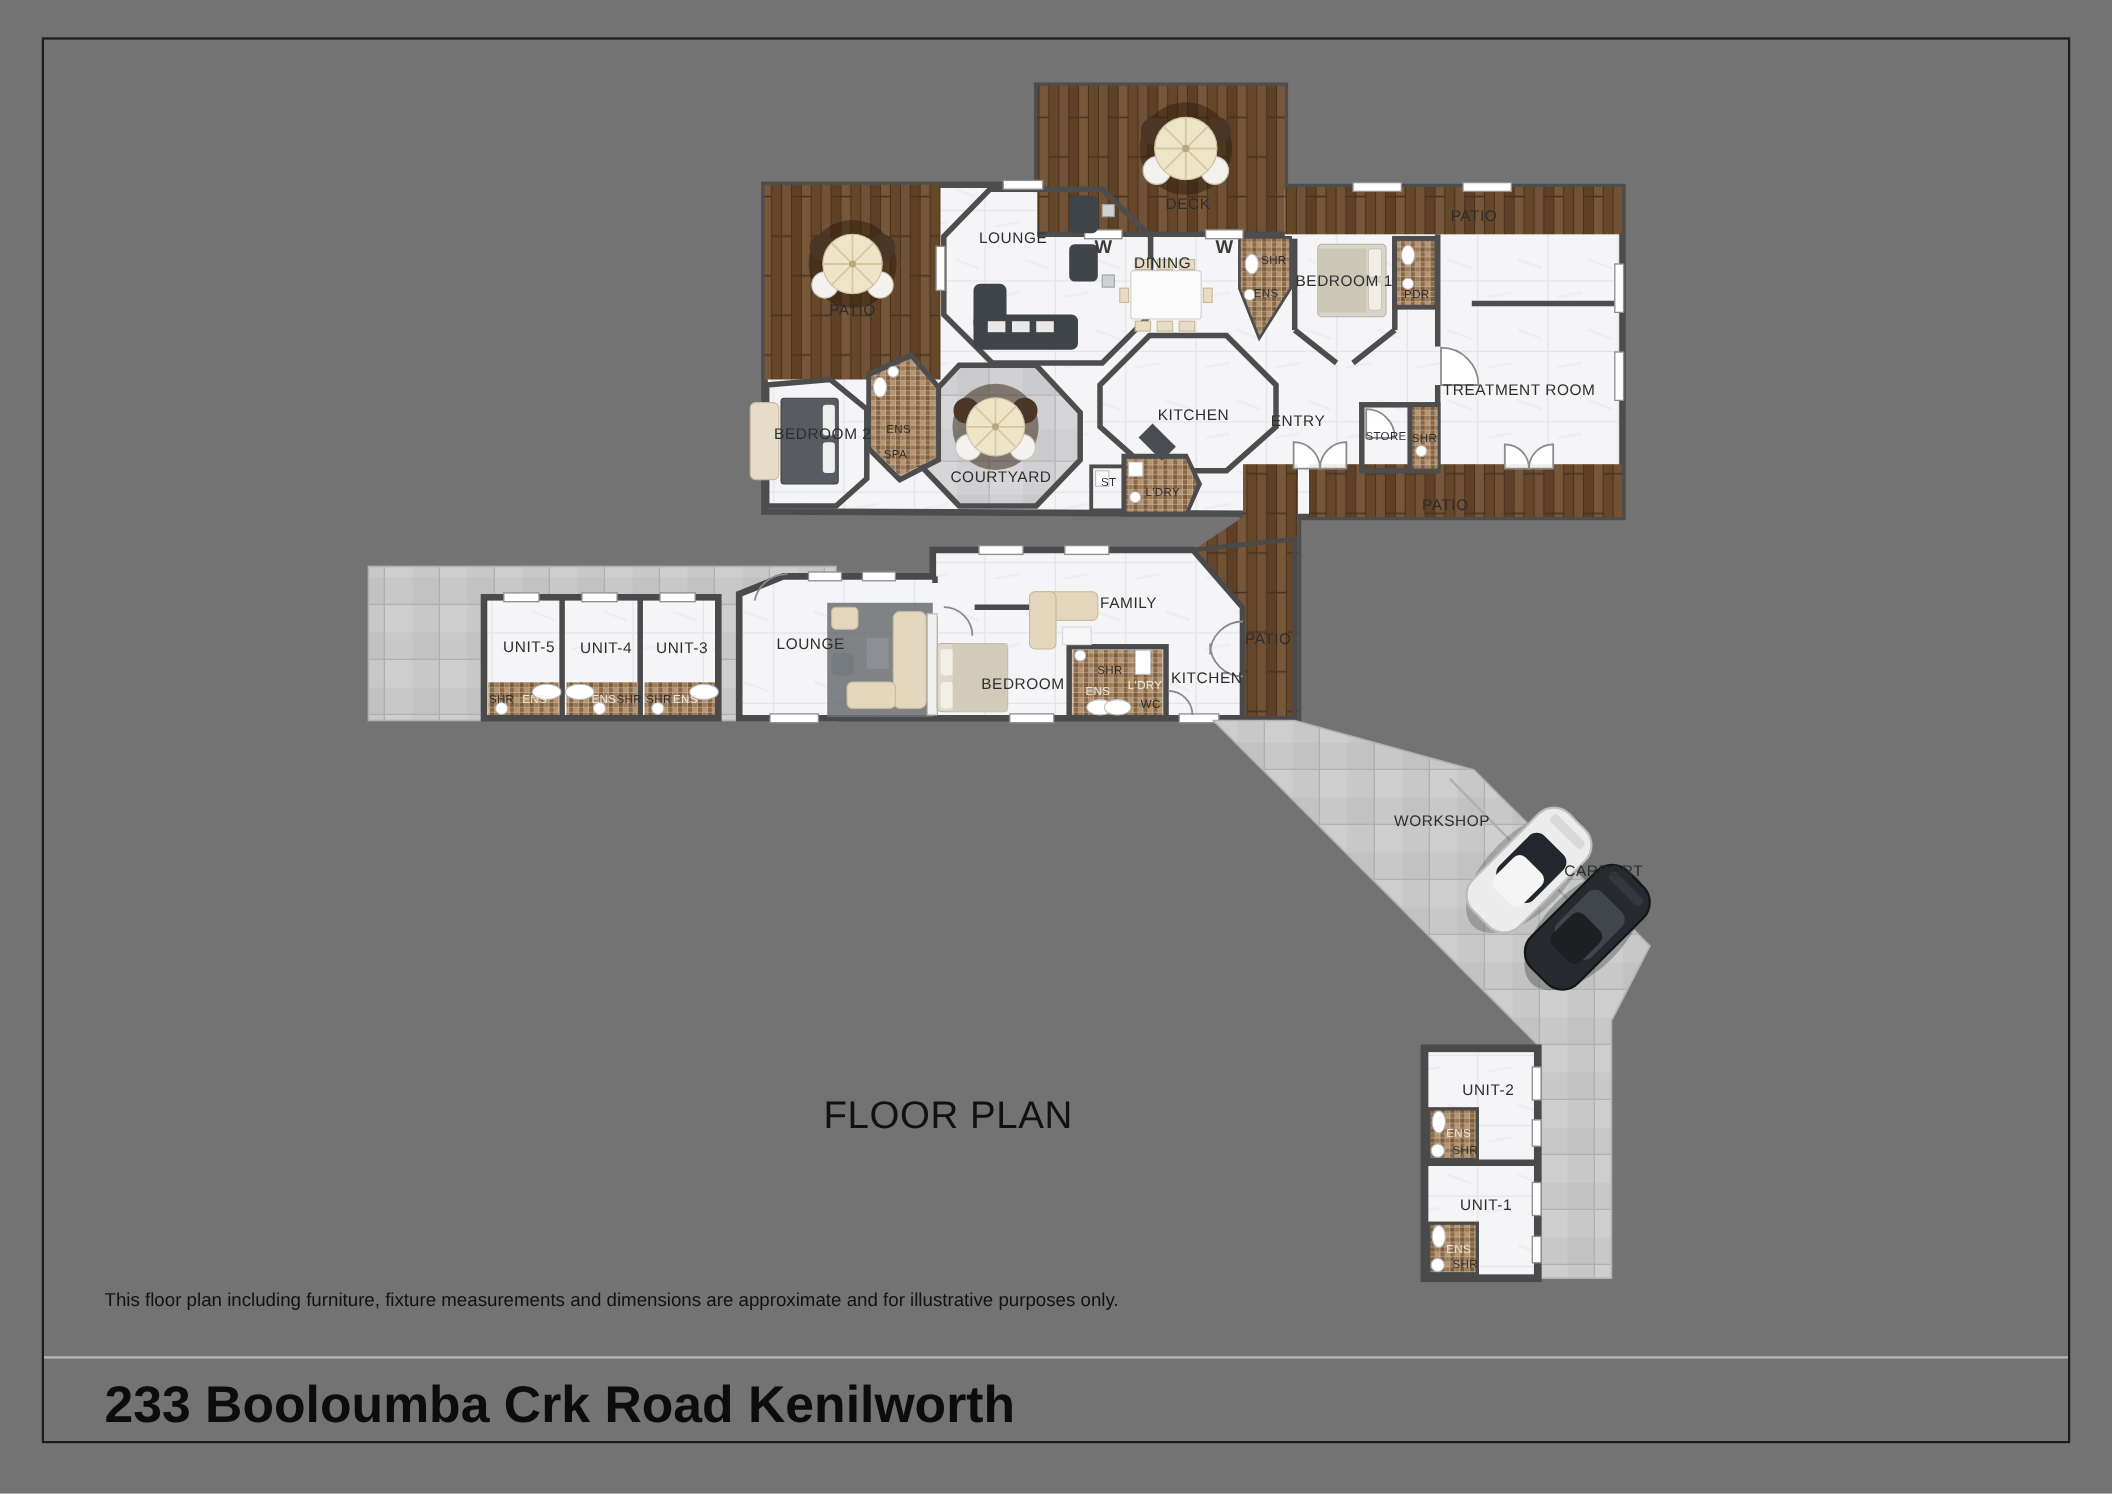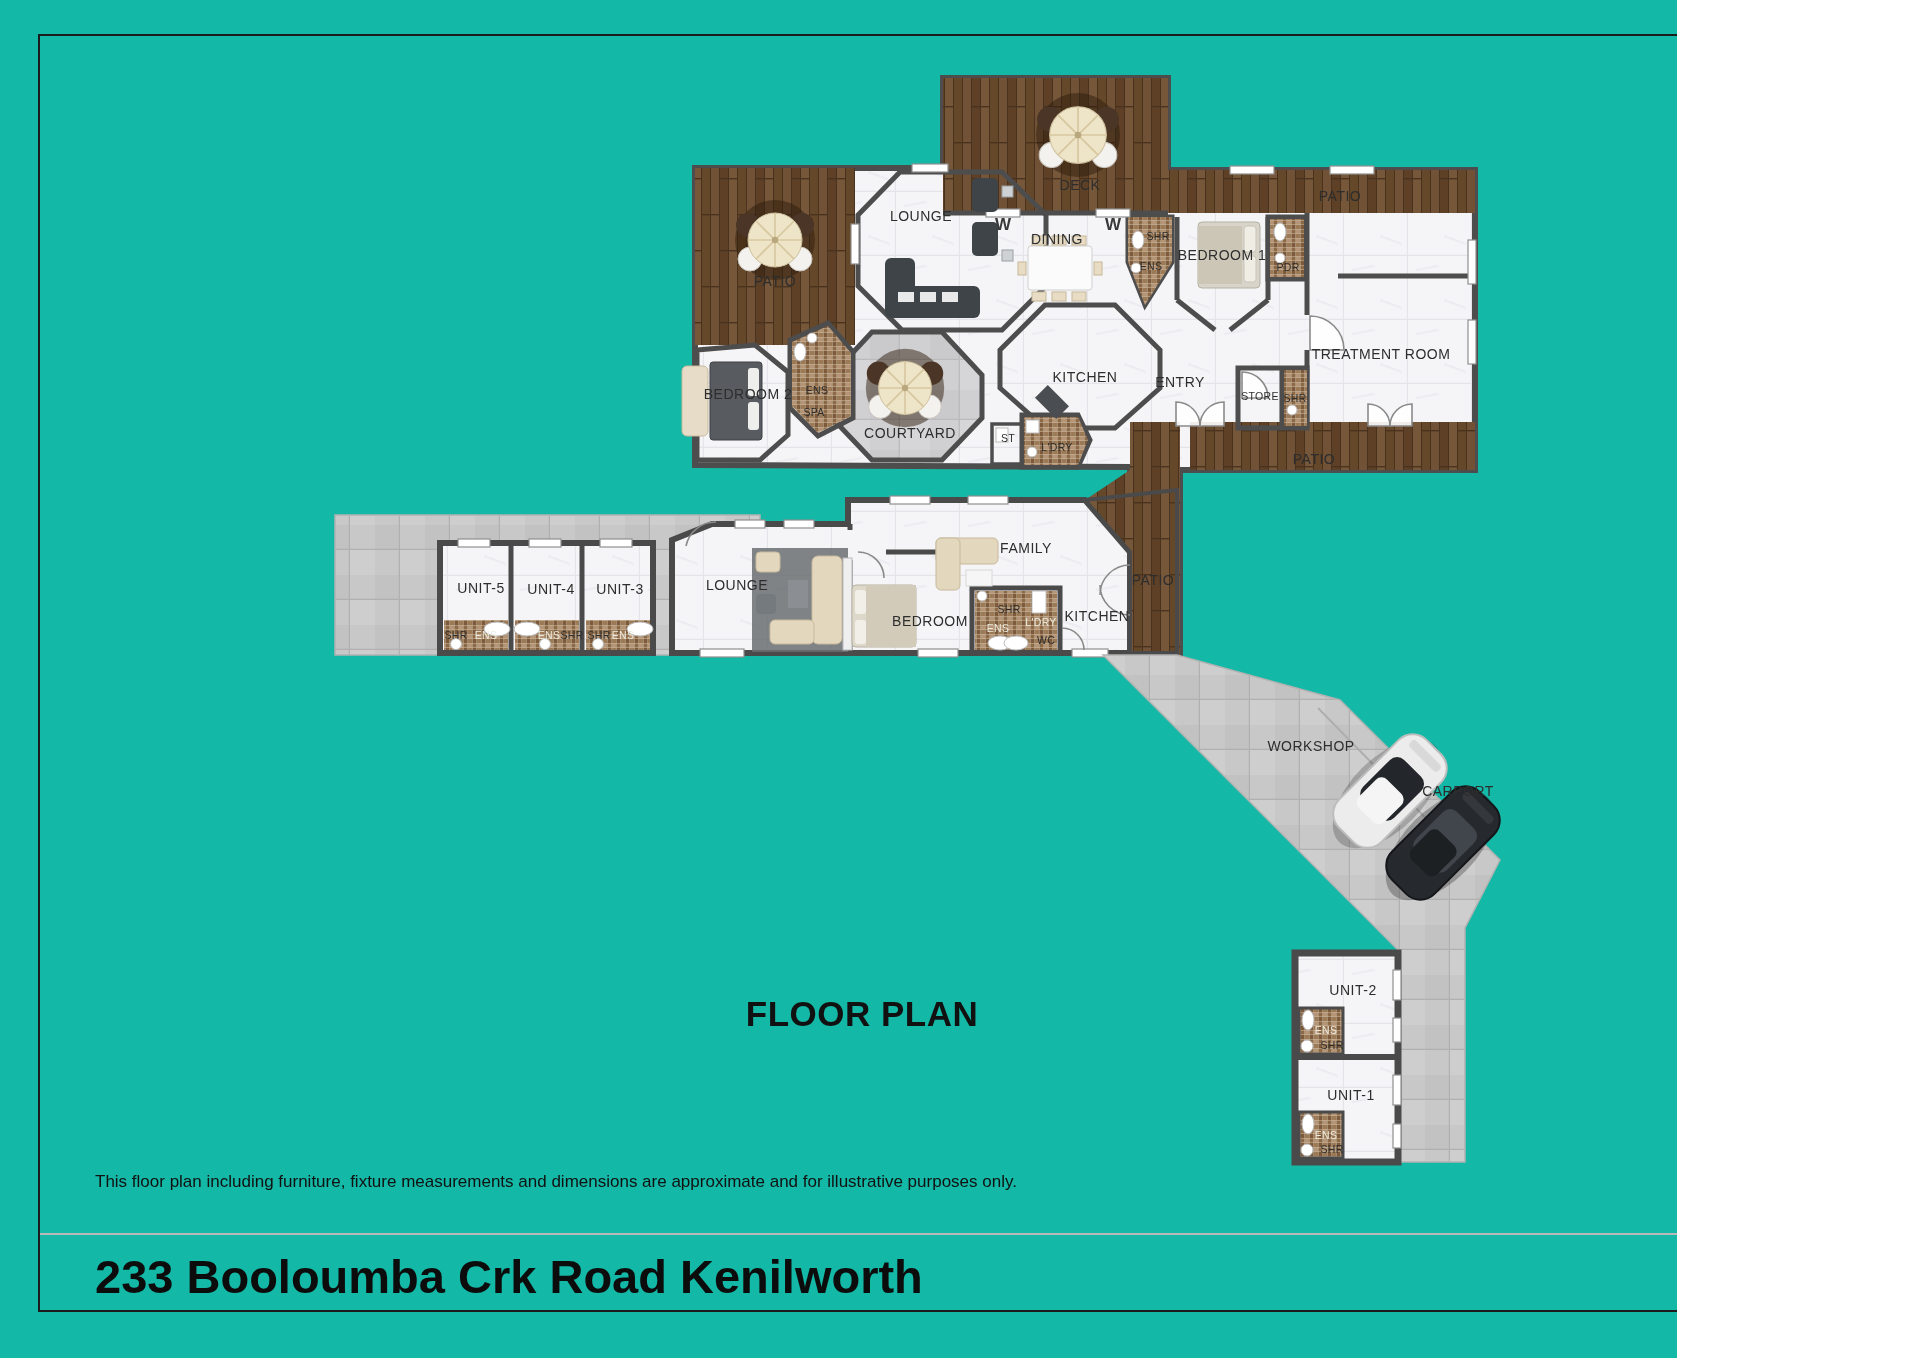--- a/index.html
+++ b/index.html
@@ -1,28 +1,28 @@
 <!DOCTYPE html>
 <html><head>
 <meta charset="utf-8">
 <style>
   html,body{margin:0;padding:0;background:#ffffff;}
-  #page{position:relative;width:1677px;height:1358px;background:#14b8a6;overflow:hidden;
+  #page{position:relative;width:1920px;height:1358px;background:#737373;overflow:hidden;
         font-family:"Liberation Sans",sans-serif;}
   #frame{position:absolute;left:38px;top:34px;width:1840px;height:1274px;
          border:2px solid #1b1b1b;}
   #plan-svg{position:absolute;left:0;top:0;width:1920px;height:1358px;}
   .lbl{font-family:"Liberation Sans",sans-serif;font-size:14px;fill:#2d2d2d;
        text-anchor:middle;letter-spacing:.5px;}
   .lbl-sm{font-family:"Liberation Sans",sans-serif;font-size:10.5px;fill:#2d2d2d;
        text-anchor:middle;letter-spacing:.3px;}
   .lbl-lt{fill:#eceade;}
   .wmark{font-family:"Liberation Sans",sans-serif;font-size:17px;font-weight:bold;fill:#3a3a3a;text-anchor:middle;}
   #floor-title{position:absolute;left:612px;top:994px;width:500px;text-align:center;
-        font-size:35px;font-weight:bold;color:#111;letter-spacing:.5px;}
+        font-size:35px;font-weight:normal;color:#111;letter-spacing:.5px;}
   #disclaimer{position:absolute;left:95px;top:1170px;font-size:17px;line-height:23px;color:#111;}
   #address-bar{position:absolute;left:40px;top:1233px;width:1840px;border-top:2px solid #b9b9b9;}
   #address{position:absolute;left:95px;top:1249px;font-size:47px;font-weight:bold;color:#0c0c0c;}
 </style>
 </head>
 <body>
 
 <div id="page">
   <div id="frame"></div>
 

